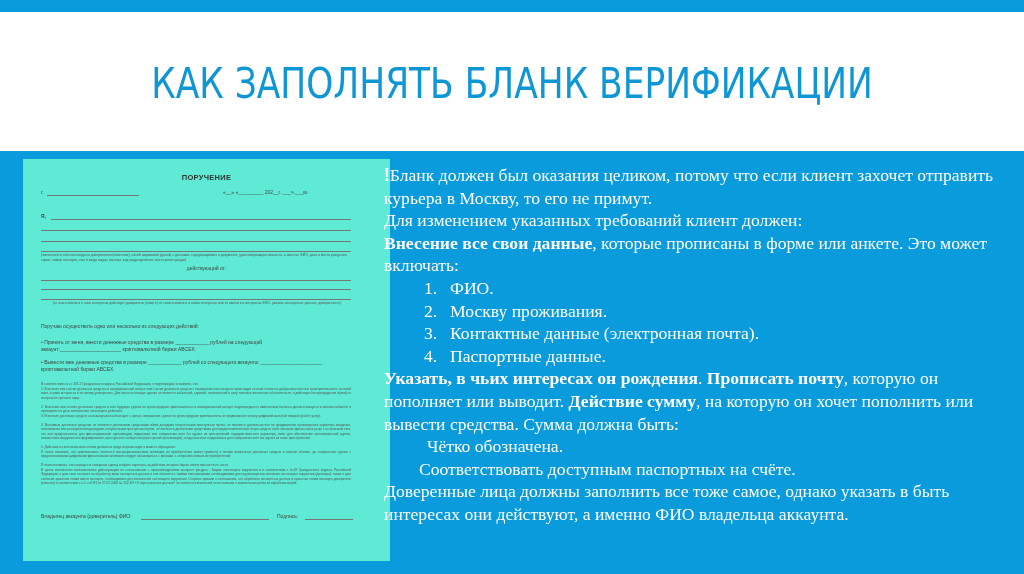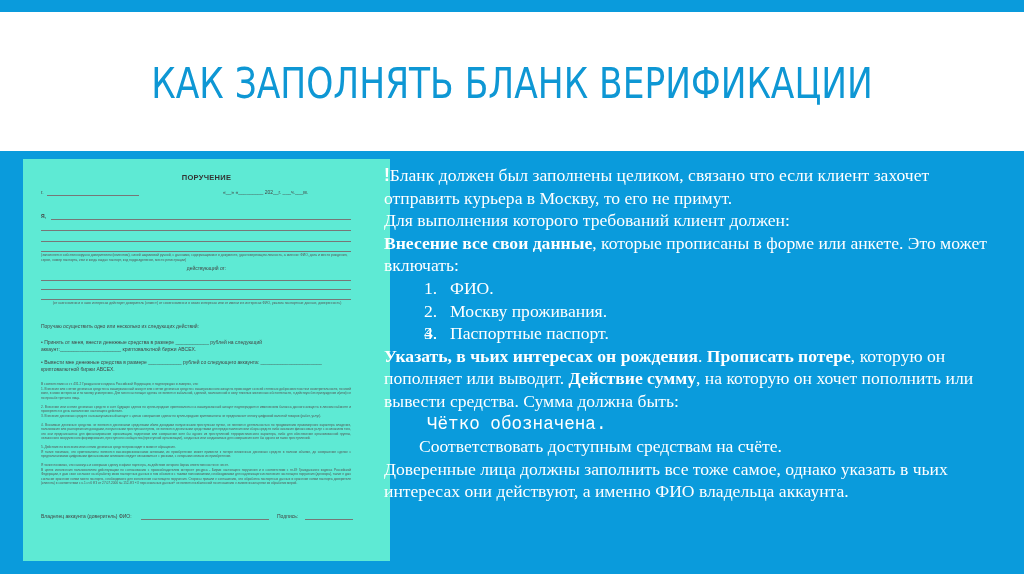--- a/index.html
+++ b/index.html
@@ -13,21 +13,21 @@
   .doc .line { position:absolute; height:0; border-top:0.8px solid #777; }
   .doc .small { position:absolute; font-size:3.4px; line-height:4.6px; color:#555; }
   .doc .mid { position:absolute; font-size:5px; line-height:6.5px; color:#444; }
   .doc .tiny-para { position:absolute; font-size:3.2px; line-height:4.4px; color:#555; text-align:justify; }
   .content { position:absolute; left:384px; top:164px; width:620px; font-family:"Liberation Serif", serif; font-size:17.6px; line-height:22.6px; color:#ffffff; }
   .content p { margin:0; }
   .content b { font-weight:bold; }
   .content .excl { font-weight:bold; font-family:"Liberation Sans", sans-serif; }
   .list-item { position:relative; padding-left:66px; }
   .list-item .num { position:absolute; left:40px; width:20px; text-align:left; }
-  .indent1 { padding-left:43px;font-family:Liberation Mono, monospace; }
+  .indent1 { padding-left:43px; }
   .indent2 { padding-left:35px; }
 </style>
 </head>
 <body>
 
 <div class="top-bar"></div>
 <div class="title-area"></div>
 <div class="slide-title">КАК ЗАПОЛНЯТЬ БЛАНК ВЕРИФИКАЦИИ</div>
 
 <div class="blue-panel"></div>
@@ -60,24 +60,24 @@
   <div class="tiny-para" style="left:18px; top:291px; width:310px;">Я также понимаю, что криптовалюты являются высокорискованными активами, их приобретение может привести к потере вложенных денежных средств в полном объеме, до совершения сделок с предполагаемыми цифровыми финансовыми активами следует ознакомиться с рисками, с которыми связано их приобретение.</div>
   <div class="tiny-para" style="left:18px; top:304px; width:310px;">Я также понимаю, что нахожусь и совершаю сделку в офисе партнера, за действия которого биржа ответственности не несет.</div>
   <div class="tiny-para" style="left:18px; top:309px; width:310px;">В целях исполнения пользователем действующим по согласованию с правообладателем интернет ресурса - Биржи настоящего поручения и в соответствии с гл.49 Гражданского кодекса Российской Федерации, я даю свое согласие на обработку моих паспортных данных в том объеме и с такими полномочиями, необходимыми для надлежащего исполнения настоящего поручения (договора), также я даю согласие хранение копии моего паспорта, необходимого для исполнения настоящего поручения. Стороны пришли к соглашению, что обработка паспортных данных и хранение копии паспорта доверителя (клиента) в соответствии с ч.1 ст.6 ФЗ от 27.07.2006 № 152-ФЗ «О персональных данных» не является избыточной по отношению к заявленным целям их обработки мерой.</div>
   <div class="mid" style="left:18px; top:354px; white-space:nowrap;">Владелец аккаунта (доверитель) ФИО:</div>
   <div class="line" style="left:118px; top:360px; width:128px;"></div>
   <div class="mid" style="left:254px; top:354px;">Подпись:</div>
   <div class="line" style="left:282px; top:360px; width:48px;"></div>
 </div>
 
 <div class="content">
-  <p><span class="excl">!</span><span>Бланк должен был заполнены целиком, связано что если клиент захочет отправить курьера в Москву, то его не примут.</span></p>
-  <p>Для выполнения которого требований клиент должен:</p>
+  <p><span class="excl">!</span><span>Бланк должен был оказания целиком, потому что если клиент захочет отправить курьера в Москву, то его не примут.</span></p>
+  <p>Для изменением указанных требований клиент должен:</p>
   <p><b>Внесение все свои данные</b><span>, которые прописаны в форме или анкете. Это может включать:</span></p>
   <div class="list-item"><span class="num">1.</span><span>ФИО.</span></div>
   <div class="list-item"><span class="num">2.</span><span>Москву проживания.</span></div>
-  <div class="list-item"><span class="num">3.</span></div>
-  <div class="list-item"><span class="num">4.</span><span>Паспортные паспорт.</span></div>
-  <p><b>Указать, в чьих интересах он рождения</b><span>. </span><b>Прописать потере</b><span>, которую он пополняет или выводит. </span><b>Действие сумму</b><span>, на которую он хочет пополнить или вывести средства. Сумма должна быть:</span></p>
+  <div class="list-item"><span class="num">3.</span><span>Контактные данные (электронная почта).</span></div>
+  <div class="list-item"><span class="num">4.</span><span>Паспортные данные.</span></div>
+  <p><b>Указать, в чьих интересах он рождения</b><span>. </span><b>Прописать почту</b><span>, которую он пополняет или выводит. </span><b>Действие сумму</b><span>, на которую он хочет пополнить или вывести средства. Сумма должна быть:</span></p>
   <p class="indent1">Чётко обозначена.</p>
-  <p class="indent2">Соответствовать доступным средствам на счёте.</p>
-  <p>Доверенные лица должны заполнить все тоже самое, однако указать в чьих интересах они действуют, а именно ФИО владельца аккаунта.</p>
+  <p class="indent2">Соответствовать доступным паспортных на счёте.</p>
+  <p>Доверенные лица должны заполнить все тоже самое, однако указать в быть интересах они действуют, а именно ФИО владельца аккаунта.</p>
 </div>
 
 </body></html>

